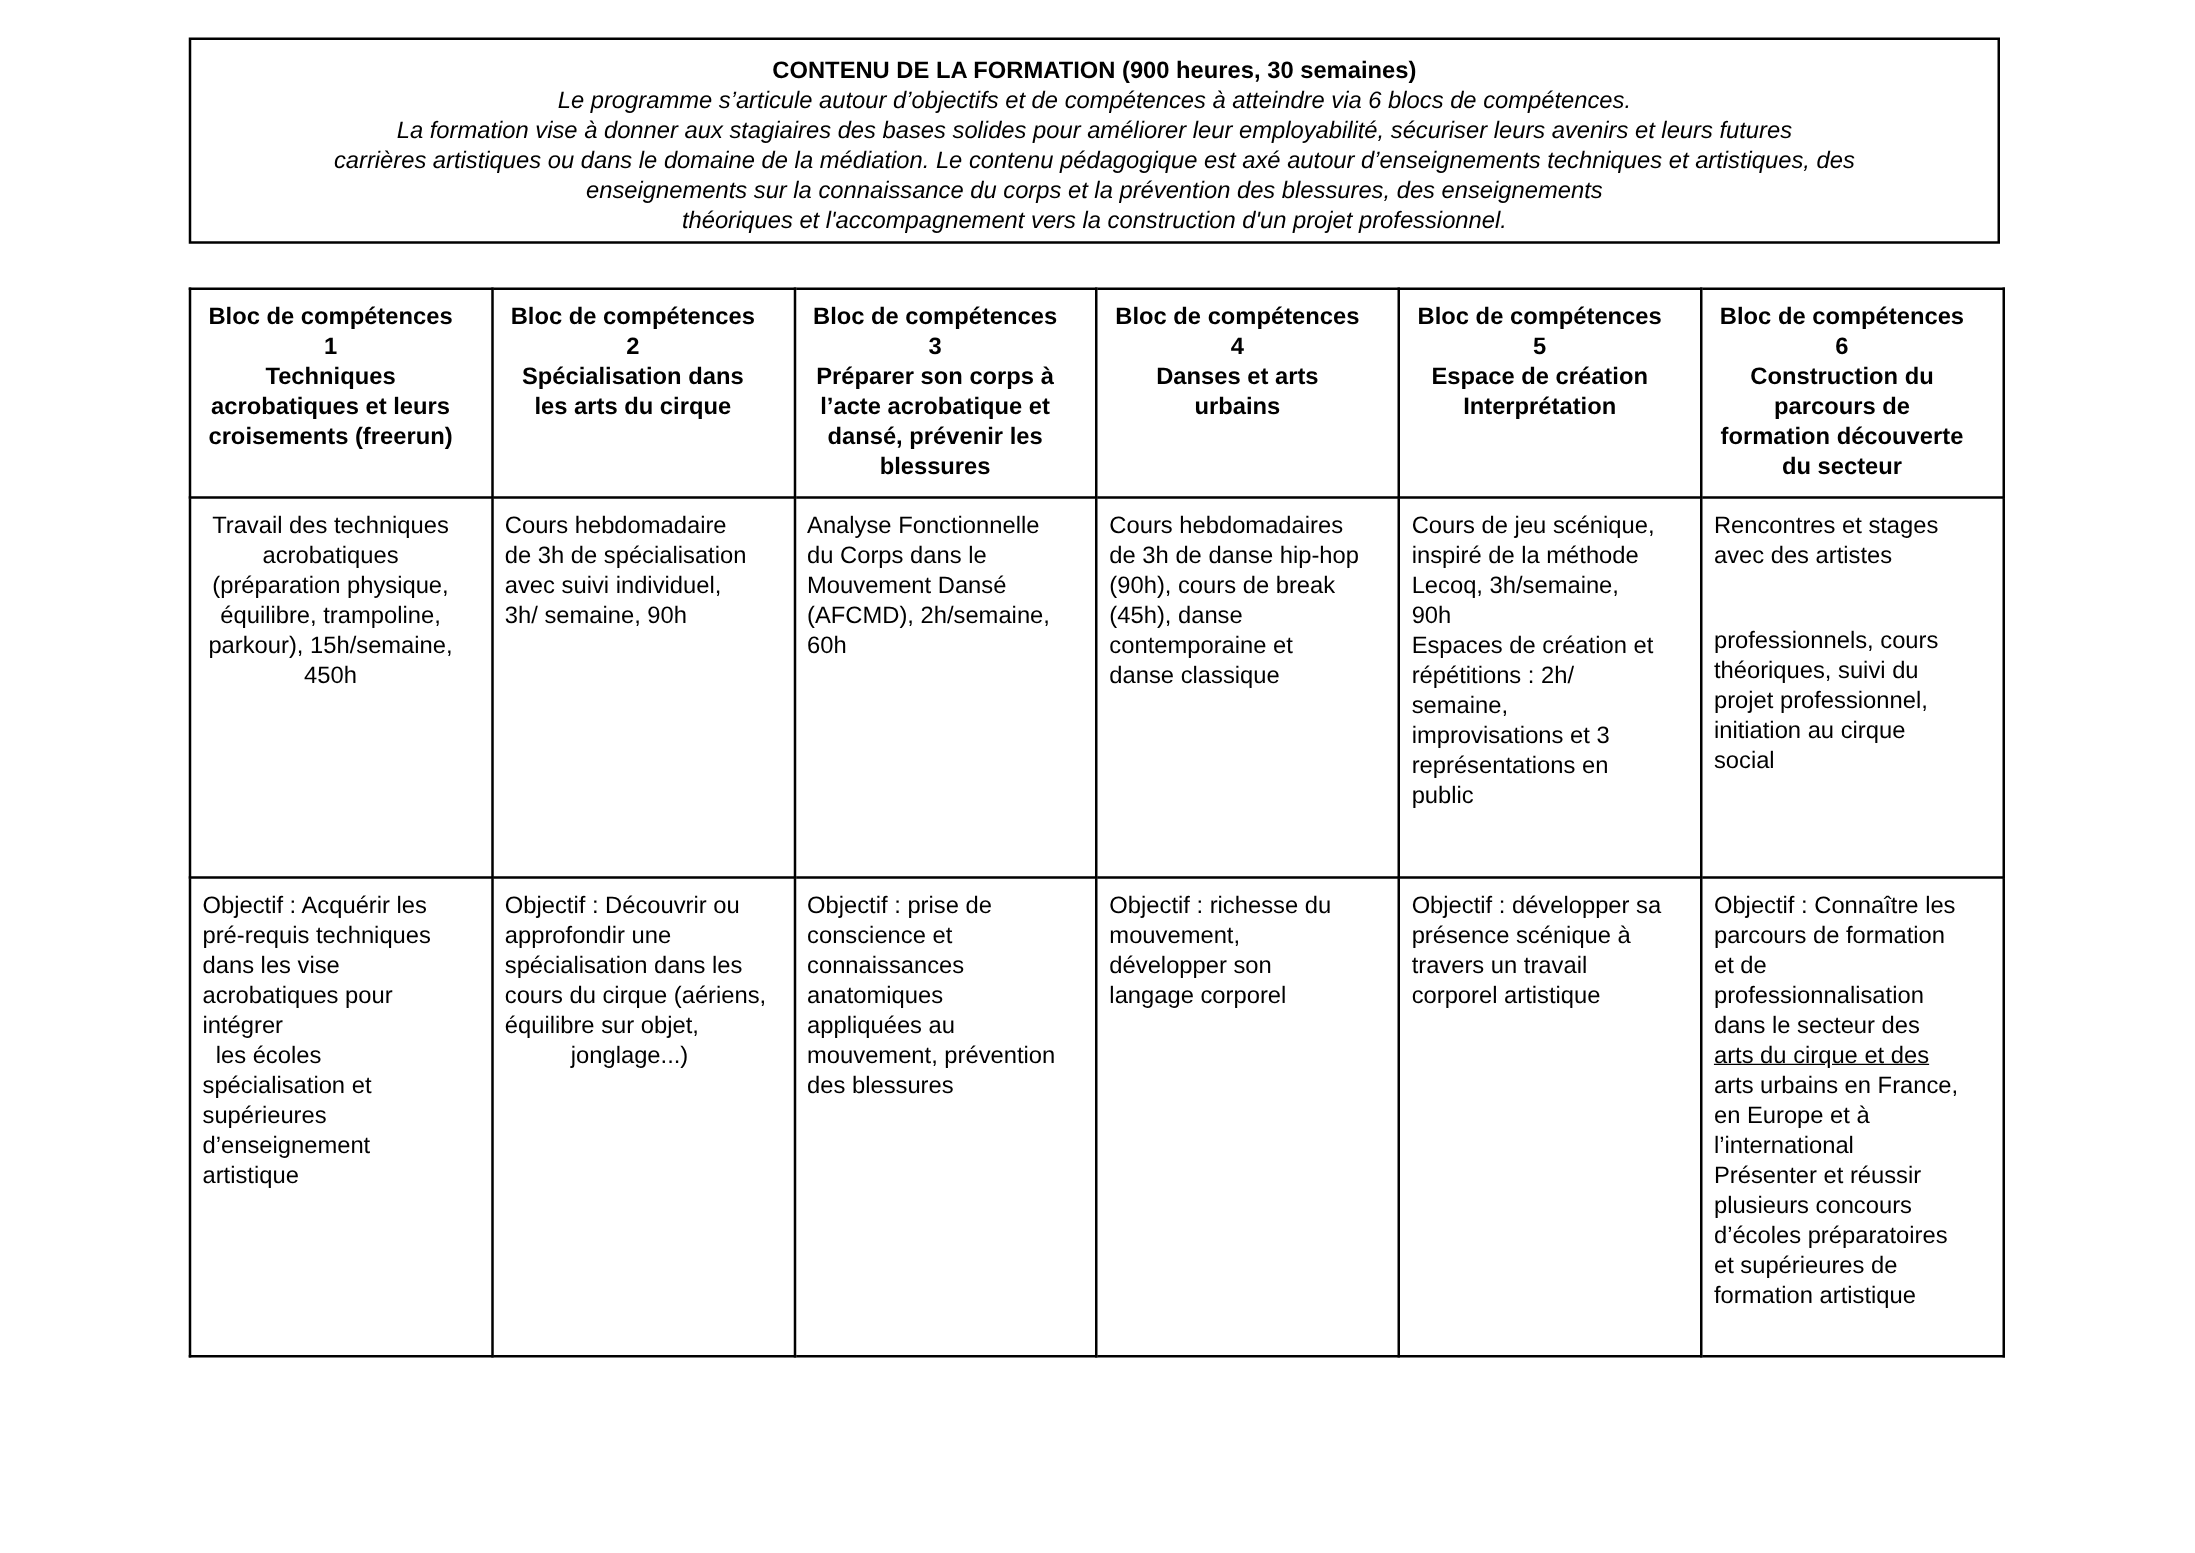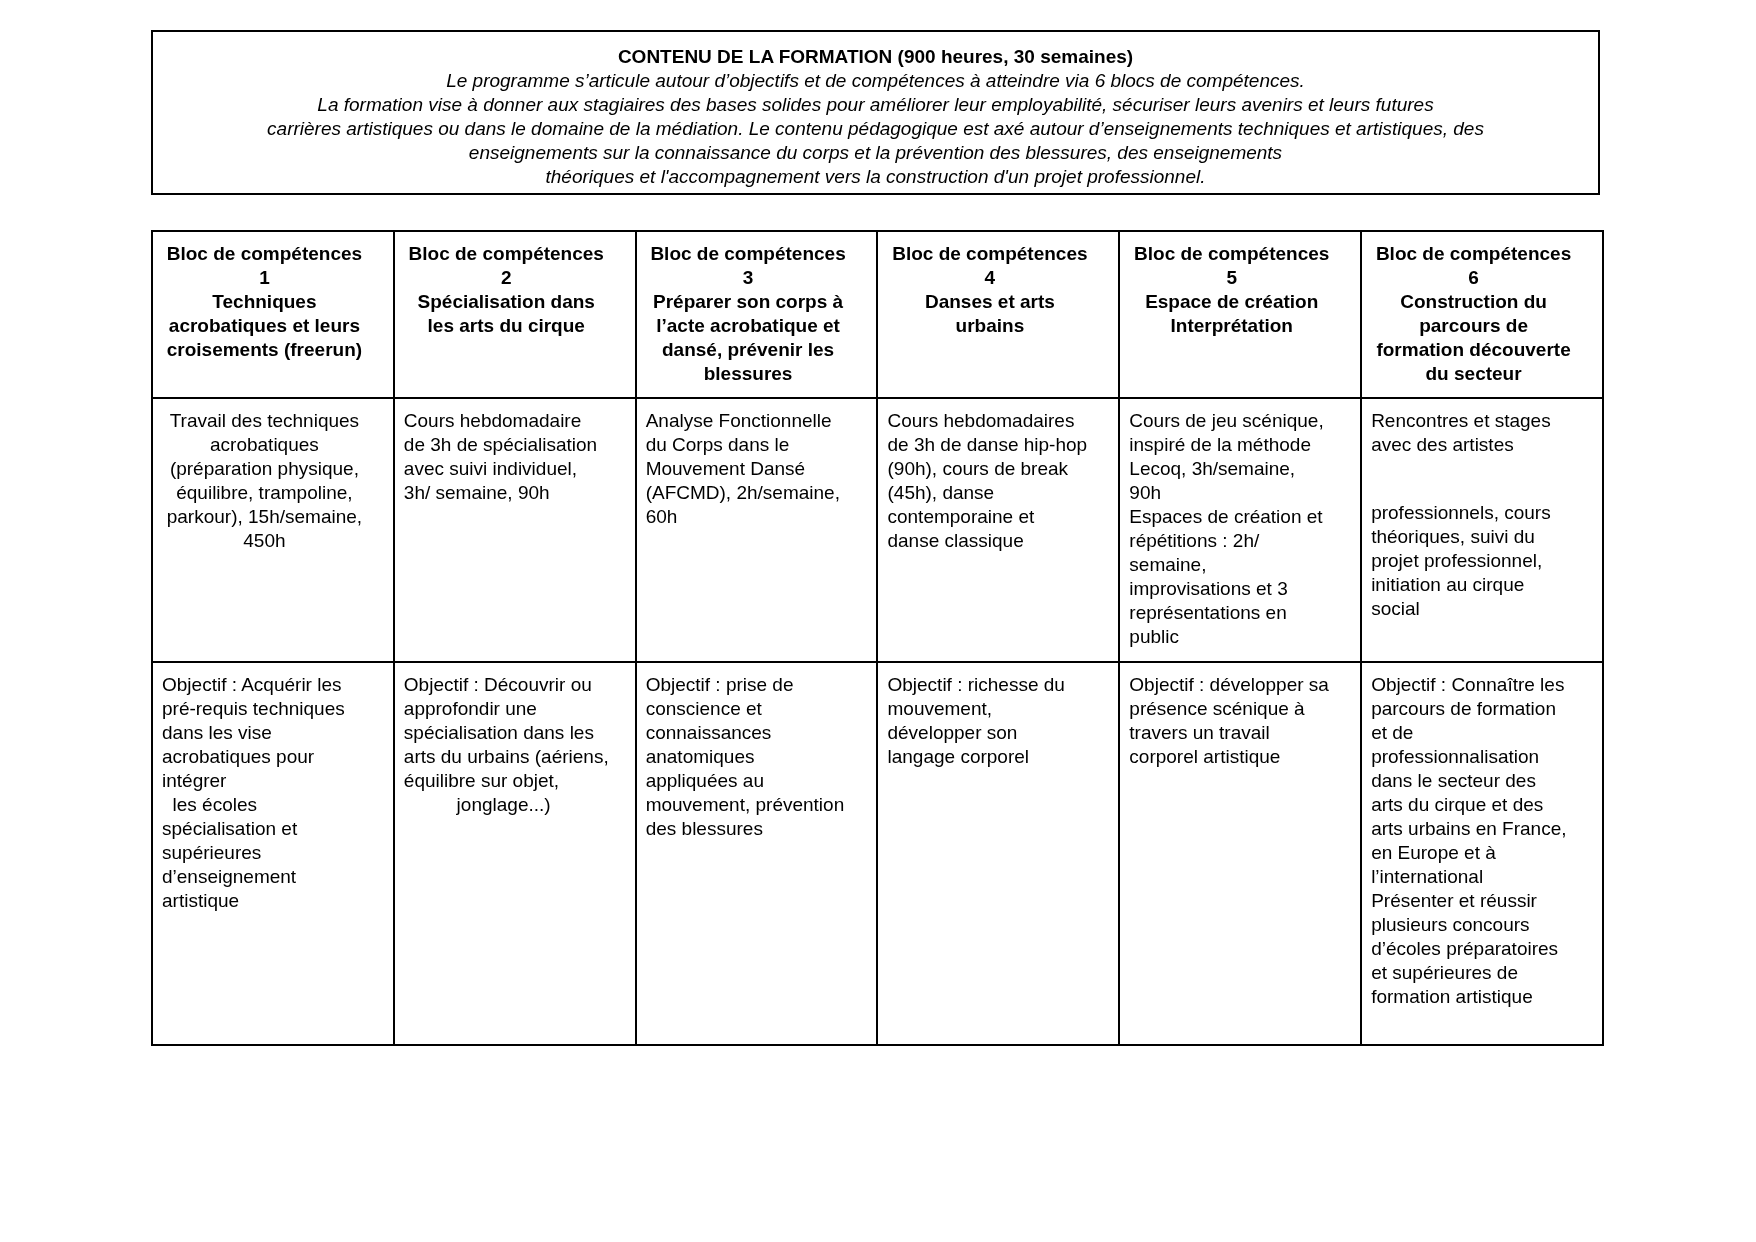--- a/index.html
+++ b/index.html
@@ -18,21 +18,21 @@
     table.blocks {
       position: absolute; left: 151px; top: 230px; width: 1453px;
       border-collapse: collapse; table-layout: fixed;
       font-size: 19px; line-height: 24px;
     }
     table.blocks td, table.blocks th {
       border: 2.5px solid #000; vertical-align: top;
       padding: 10px 26px 0 9px; box-sizing: border-box;
     }
     table.blocks th { font-weight: bold; text-align: center; height: 167px; }
-    tr.row-content td { height: 264px; }
+    tr.row-content td { height: 304px; }
     tr.row-objective td { height: 383px; }
     td.centered { text-align: center; }
     .line { display: block; }
   </style>
 </head>
 <body>
 
 <div class="intro-box">
   <div class="intro-title">CONTENU DE LA FORMATION (900 heures, 30 semaines)</div>
   <div class="intro-line">Le programme s’articule autour d’objectifs et de compétences à atteindre via 6 blocs de compétences.</div>
@@ -149,21 +149,21 @@
           <span class="line" style="white-space: pre;">  les écoles</span>
           <span class="line" style="white-space: pre;">spécialisation et</span>
           <span class="line" style="white-space: pre;">supérieures</span>
           <span class="line" style="white-space: pre;">d’enseignement</span>
           <span class="line" style="white-space: pre;">artistique</span>
         </td>
     <td>
           <span class="line" style="white-space: pre;">Objectif : Découvrir ou</span>
           <span class="line" style="white-space: pre;">approfondir une</span>
           <span class="line" style="white-space: pre;">spécialisation dans les</span>
-          <span class="line" style="white-space: pre;">arts du urbains (aériens,</span>
+          <span class="line" style="white-space: pre;">cours du cirque (aériens,</span>
           <span class="line" style="white-space: pre;">équilibre sur objet,</span>
           <span class="line" style="white-space: pre;">          jonglage...)</span>
         </td>
     <td>
           <span class="line" style="white-space: pre;">Objectif : prise de</span>
           <span class="line" style="white-space: pre;">conscience et</span>
           <span class="line" style="white-space: pre;">connaissances</span>
           <span class="line" style="white-space: pre;">anatomiques</span>
           <span class="line" style="white-space: pre;">appliquées au</span>
           <span class="line" style="white-space: pre;">mouvement, prévention</span>
@@ -180,21 +180,21 @@
           <span class="line" style="white-space: pre;">présence scénique à</span>
           <span class="line" style="white-space: pre;">travers un travail</span>
           <span class="line" style="white-space: pre;">corporel artistique</span>
         </td>
     <td>
           <span class="line" style="white-space: pre;">Objectif : Connaître les</span>
           <span class="line" style="white-space: pre;">parcours de formation</span>
           <span class="line" style="white-space: pre;">et de</span>
           <span class="line" style="white-space: pre;">professionnalisation</span>
           <span class="line" style="white-space: pre;">dans le secteur des</span>
-          <span class="line" style="white-space: pre;">arts du cirque et des</span>
+          <span class="line" style="white-space: pre; text-decoration: underline;">arts du cirque et des</span>
           <span class="line" style="white-space: pre;">arts urbains en France,</span>
           <span class="line" style="white-space: pre;">en Europe et à</span>
           <span class="line" style="white-space: pre;">l’international</span>
           <span class="line" style="white-space: pre;">Présenter et réussir</span>
           <span class="line" style="white-space: pre;">plusieurs concours</span>
           <span class="line" style="white-space: pre;">d’écoles préparatoires</span>
           <span class="line" style="white-space: pre;">et supérieures de</span>
           <span class="line" style="white-space: pre;">formation artistique</span>
         </td>
   </tr>

